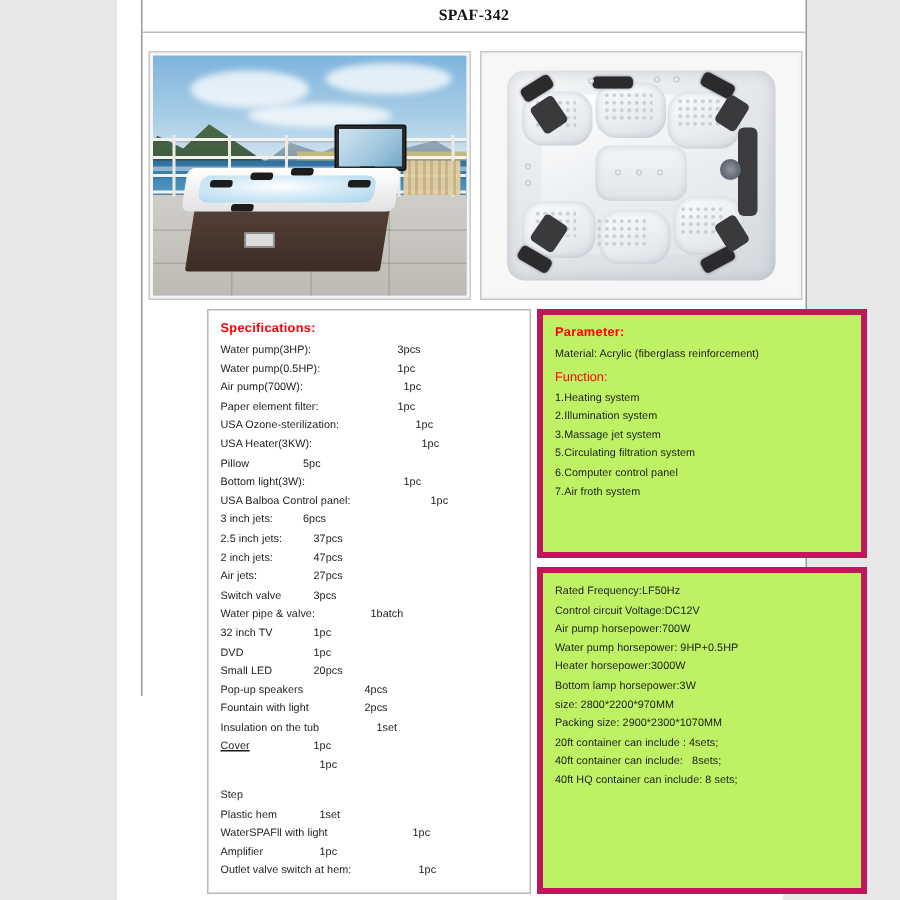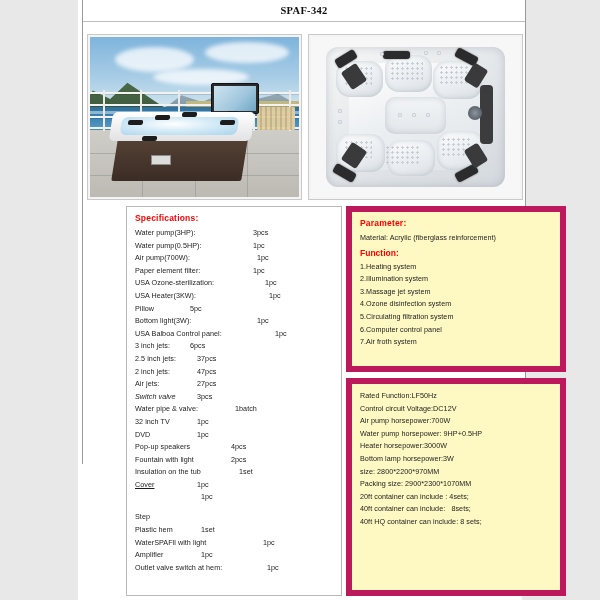--- a/index.html
+++ b/index.html
@@ -29,21 +29,21 @@
     top: 0;
     height: 600px;
     background: #e8e8e8;
   }
   .margin-left  { left: 0;   width: 78px; }
   .margin-right { right: 0;  width: 78px; }
 
   
   .sheet {
     position: absolute;
-    left: 82px;
+    left: 94px;
     top: 0;
     width: 444px;
     height: 464px;
     background: #ffffff;
     border-left: 1px solid #9a9a9a;
     border-right: 1px solid #9a9a9a;
     box-sizing: border-box;
   }
 
   
@@ -248,38 +248,38 @@
     border:1px solid #b8b8b8;
     box-sizing:border-box;
     padding:6px 8px 4px 8px;
     background:#fff;
   }
   .col-right {
     width: 220px;
     display:flex; flex-direction:column; gap:6px;
   }
   .box {
-    border:6px solid #be185d;
+    border:4px solid #be185d;
     box-sizing:border-box;
     padding:6px 8px 4px 8px;
-    background:#fef9c3;
+    background:#bef264;
   }
   .box-param { height: 166px; }
   .box-rated { flex: 1; }
 
   .heading {
     color:#ff0000;
     font-weight:bold;
     font-size:8.5px;
     margin:0 0 4px 0;
     letter-spacing:.2px;
   }
   .heading-sub {
     color:#ff0000;
-    font-weight:bold;
+    font-weight:normal;
     font-size:8.5px;
     margin:3px 0 3px 0;
   }
   .line {
     font-size:7.2px;
     color:#1b1b1b;
     line-height:12.6px;
     white-space:pre;
     letter-spacing:.05px;
   }
@@ -471,34 +471,38 @@
           </div>
           <div class="spec-row">
             <span class="spec-label" style="width:62px;">2 inch jets:</span>
             <span class="spec-qty">47pcs</span>
           </div>
           <div class="spec-row">
             <span class="spec-label" style="width:62px;">Air jets:</span>
             <span class="spec-qty">27pcs</span>
           </div>
           <div class="spec-row">
-            <span class="spec-label" style="width:62px;font-style:italic;">Switch valve</span>
+            <span class="spec-label" style="width:62px;">Switch valve</span>
             <span class="spec-qty">3pcs</span>
           </div>
           <div class="spec-row">
             <span class="spec-label" style="width:100px;">Water pipe &amp; valve:</span>
             <span class="spec-qty">1batch</span>
           </div>
           <div class="spec-row">
             <span class="spec-label" style="width:62px;">32 inch TV</span>
             <span class="spec-qty">1pc</span>
           </div>
           <div class="spec-row">
             <span class="spec-label" style="width:62px;">DVD</span>
             <span class="spec-qty">1pc</span>
+          </div>
+          <div class="spec-row">
+            <span class="spec-label" style="width:62px;">Small LED</span>
+            <span class="spec-qty">20pcs</span>
           </div>
           <div class="spec-row">
             <span class="spec-label" style="width:96px;">Pop-up speakers</span>
             <span class="spec-qty">4pcs</span>
           </div>
           <div class="spec-row">
             <span class="spec-label" style="width:96px;">Fountain with light</span>
             <span class="spec-qty">2pcs</span>
           </div>
           <div class="spec-row">
@@ -534,28 +538,27 @@
 
       <div class="col-right">
 
         <div class="box box-param">
           <div class="heading">Parameter:</div>
           <div class="line-mat">Material: Acrylic (fiberglass reinforcement)</div>
           <div class="heading-sub">Function:</div>
           <div class="line">1.Heating system</div>
           <div class="line">2.Illumination system</div>
           <div class="line">3.Massage jet system</div>
-          <div class="line">4.Ozone disinfection system</div>
           <div class="line">5.Circulating filtration system</div>
           <div class="line">6.Computer control panel</div>
           <div class="line">7.Air froth system</div>
         </div>
 
         <div class="box box-rated">
-          <div class="line">Rated Function:LF50Hz</div>
+          <div class="line">Rated Frequency:LF50Hz</div>
           <div class="line">Control circuit Voltage:DC12V</div>
           <div class="line">Air pump horsepower:700W</div>
           <div class="line">Water pump horsepower: 9HP+0.5HP</div>
           <div class="line">Heater horsepower:3000W</div>
           <div class="line">Bottom lamp horsepower:3W</div>
           <div class="line">size: 2800*2200*970MM</div>
           <div class="line">Packing size: 2900*2300*1070MM</div>
           <div class="line">20ft container can include : 4sets;</div>
           <div class="line">40ft container can include:   8sets;</div>
           <div class="line">40ft HQ container can include: 8 sets;</div>

